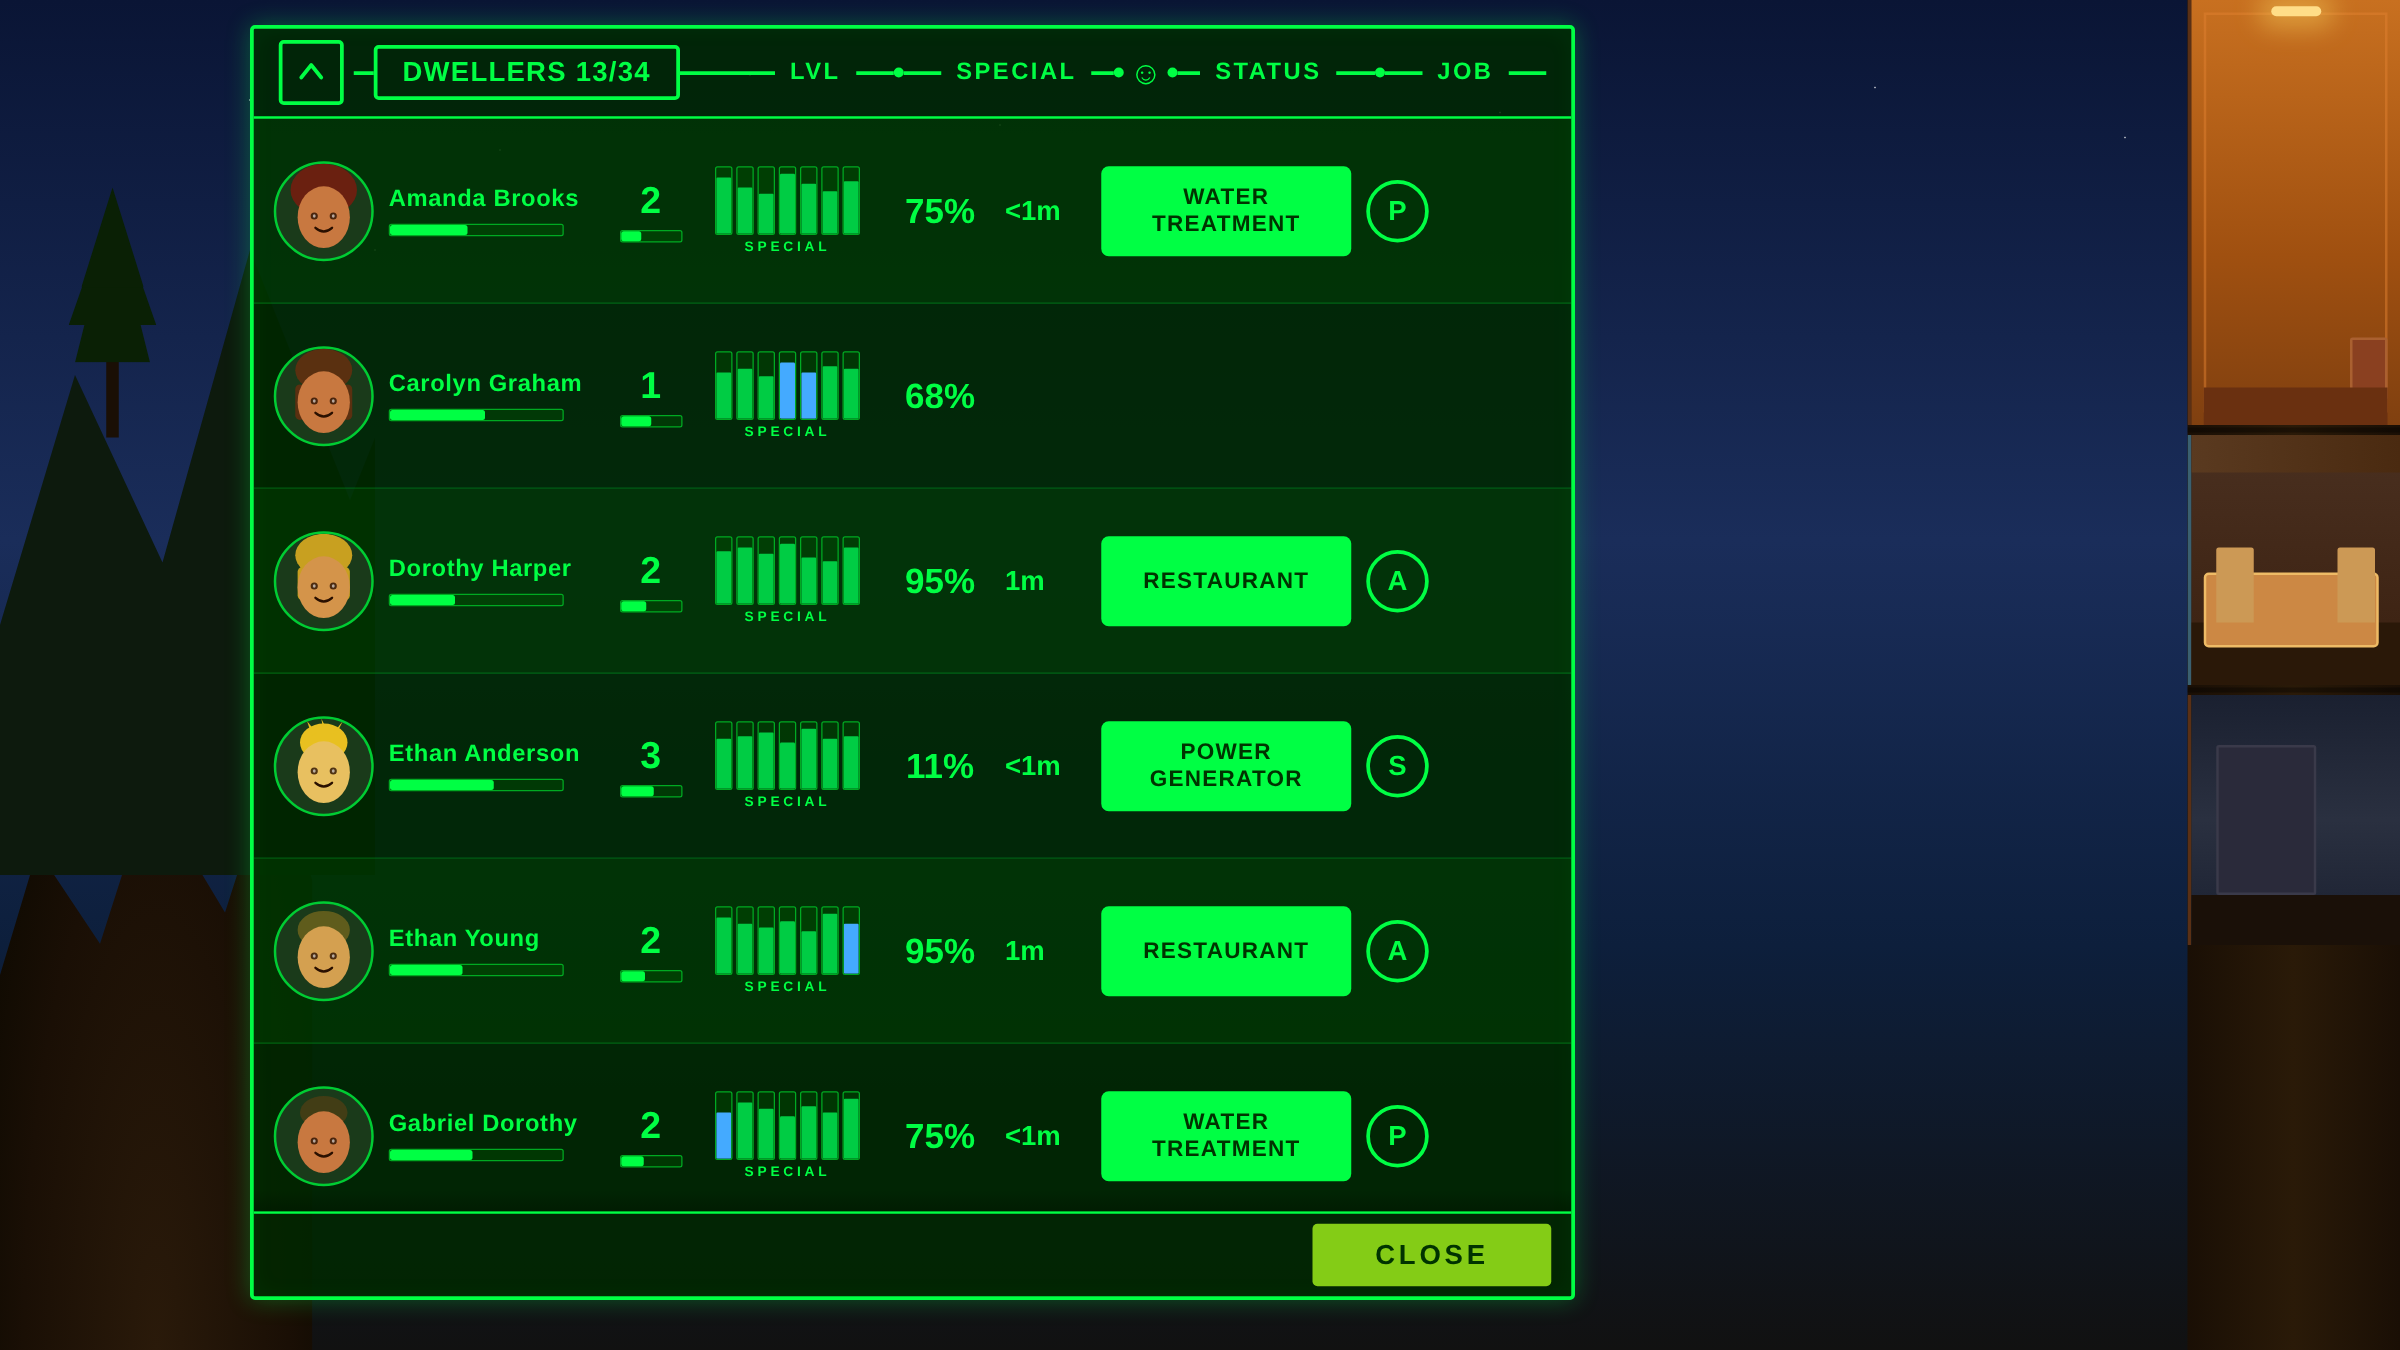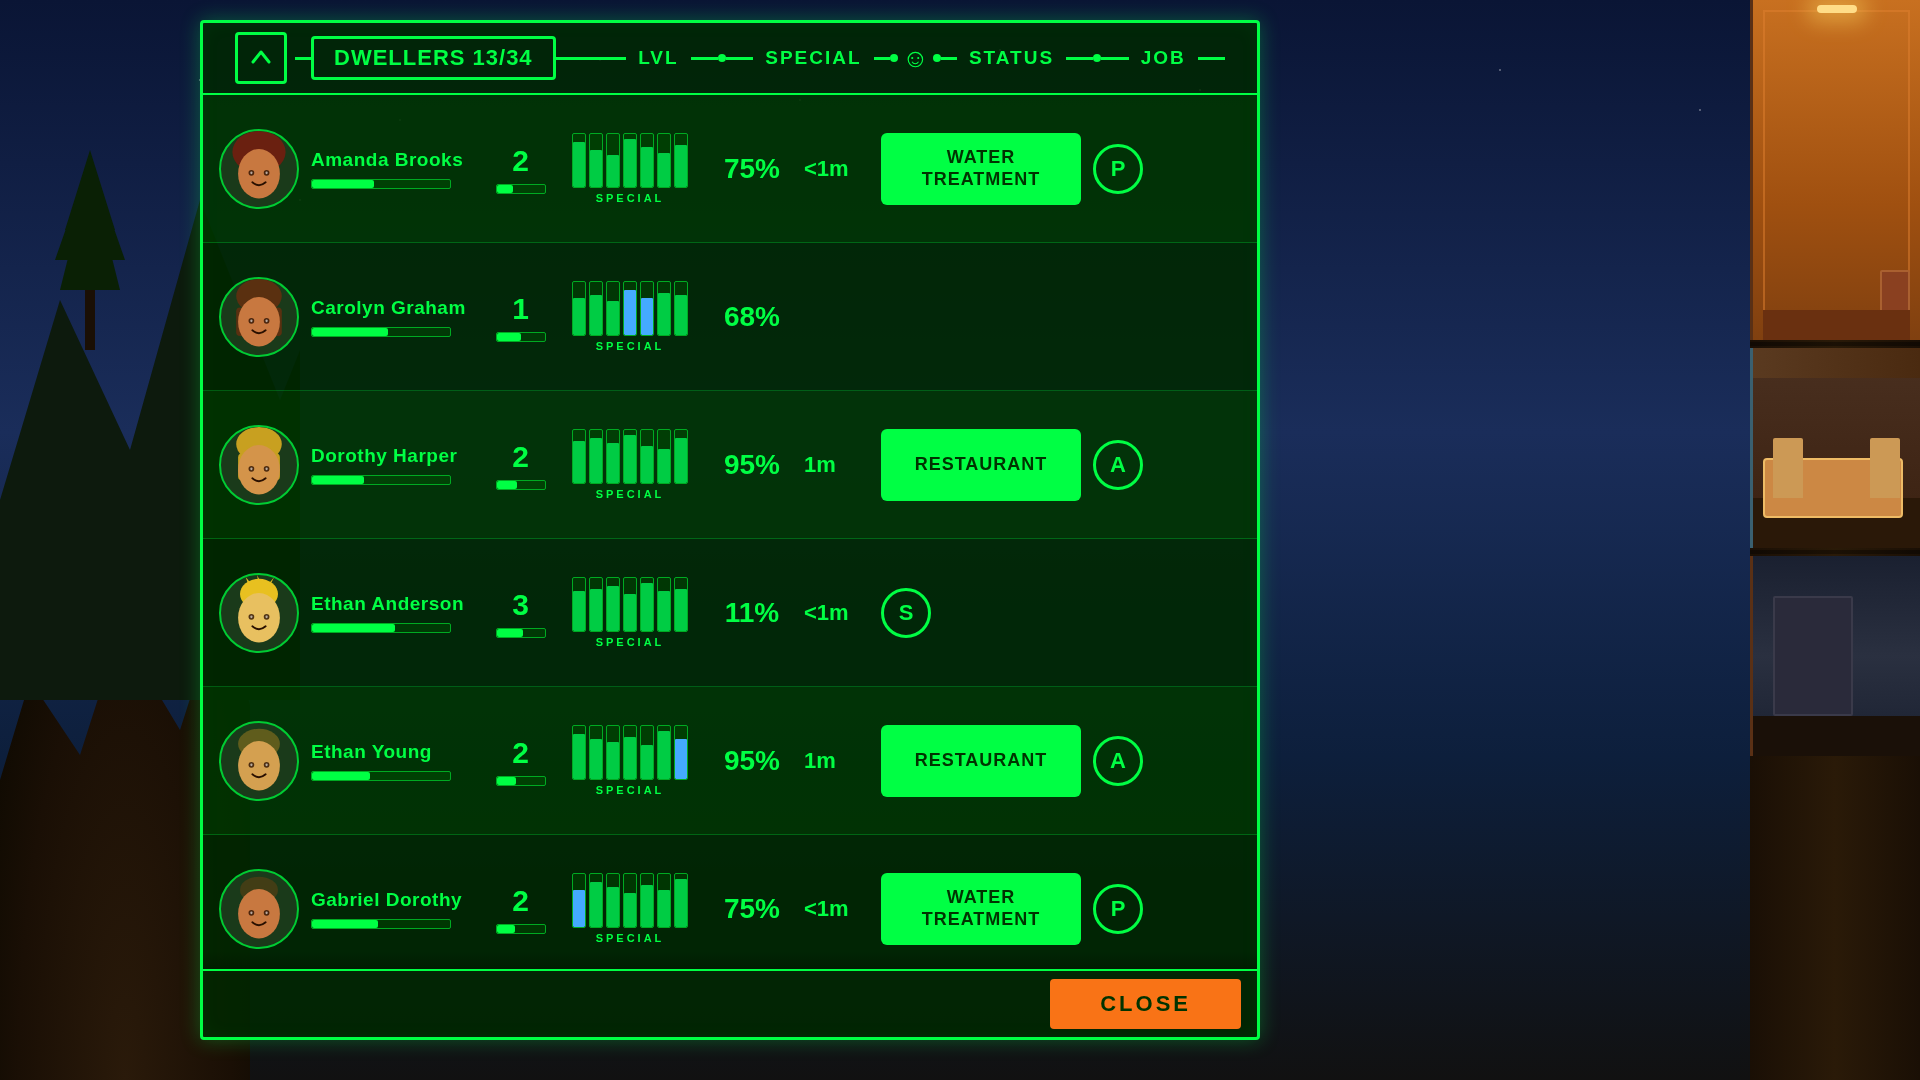--- a/index.html
+++ b/index.html
@@ -129,21 +129,21 @@
       background: rgba(0, 40, 0, 0.85);
       box-shadow: 0 0 20px rgba(0,255,68,0.3), inset 0 0 20px rgba(0,255,68,0.05);
       display: flex;
       flex-direction: column;
     }
 
     
     .panel-header {
       display: flex;
       align-items: center;
-      padding: 8px 32px;
+      padding: 8px 20px;
       gap: 0;
       border-bottom: 2px solid #00ff44;
       height: 72px;
       flex-shrink: 0;
     }
 
     .sort-btn {
       width: 52px;
       height: 52px;
       border: 3px solid #00ff44;
@@ -424,21 +424,21 @@
     
     .panel-footer {
       display: flex;
       justify-content: flex-end;
       padding: 8px 16px;
       border-top: 2px solid #00ff44;
       flex-shrink: 0;
     }
 
     .close-btn {
-      background: #f97316;
+      background: #84cc16;
       color: #003300;
       border: none;
       border-radius: 4px;
       padding: 12px 50px;
       font-size: 22px;
       font-weight: 900;
       letter-spacing: 3px;
       cursor: pointer;
     }
 
@@ -855,20 +855,22 @@
         <div class="special-bar-fill" style="height:80%;background:#00cc44;"></div>
       </div>
     </div>
           </div>
       <div class="special-label">SPECIAL</div>
     </div>
     <div class="happiness-col">
       <div class="happiness-pct">11%</div>
     </div>
     <div class="status-col"><span class="status-time">&lt;1m</span></div>
+    <button class="job-btn">POWER
+GENERATOR</button>
     <div class="perk-badge">S</div>
   </div>
       <div class="dweller-row">
     <div class="avatar">
           <svg viewBox="0 0 80 80" width="76" height="76" xmlns="http://www.w3.org/2000/svg">
     <ellipse cx="40" cy="22" rx="22" ry="16" fill="#c89020" opacity="0.4"></ellipse>
     <ellipse cx="40" cy="45" rx="22" ry="26" fill="#d4a050"></ellipse>
     <circle cx="32" cy="44" r="3" fill="#2a1000" opacity="0.8"></circle>
     <circle cx="48" cy="44" r="3" fill="#2a1000" opacity="0.8"></circle>
     <path d="M33 54 Q40 60 47 54" stroke="#2a1000" stroke-width="2" fill="none" stroke-linecap="round"></path>

